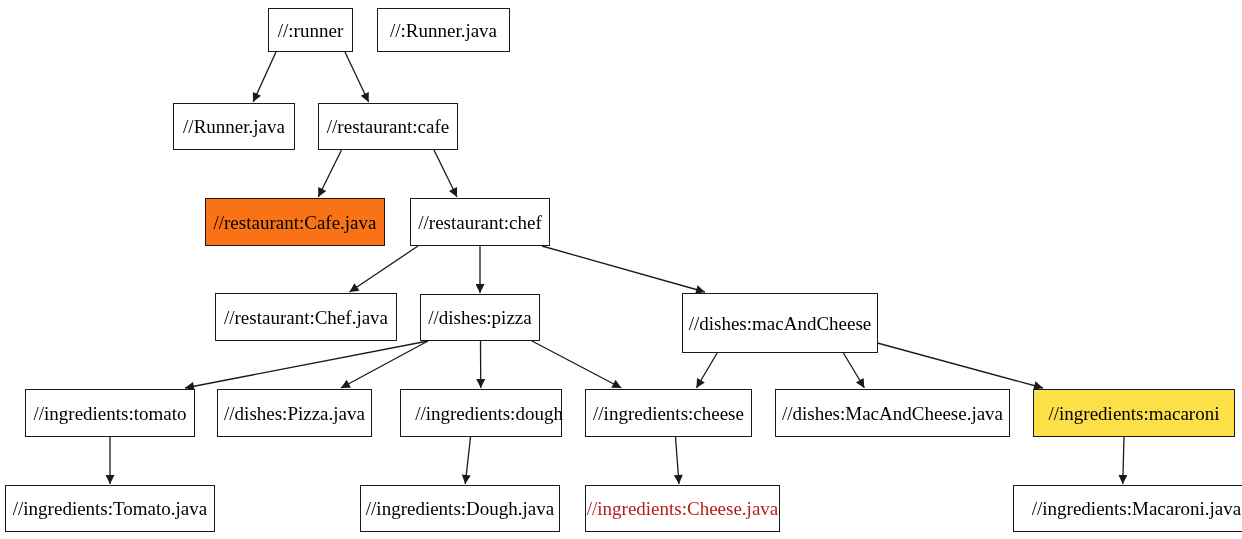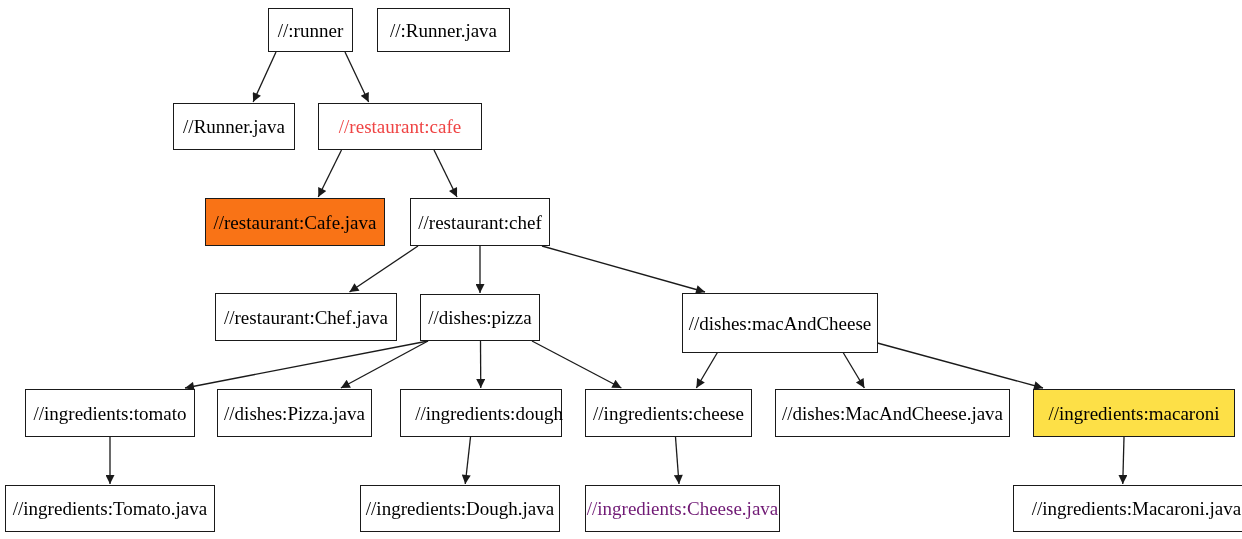--- a/index.html
+++ b/index.html
@@ -62,29 +62,29 @@
       <line x1="870" y1="341" x2="1043" y2="388" stroke="#1a1a1a" stroke-width="1.3" marker-end="url(#arrowhead)"></line>
       <line x1="110" y1="437" x2="110" y2="484" stroke="#1a1a1a" stroke-width="1.3" marker-end="url(#arrowhead)"></line>
       <line x1="470.5" y1="437" x2="465.25" y2="484" stroke="#1a1a1a" stroke-width="1.3" marker-end="url(#arrowhead)"></line>
       <line x1="675.5" y1="437" x2="679" y2="484" stroke="#1a1a1a" stroke-width="1.3" marker-end="url(#arrowhead)"></line>
       <line x1="1124" y1="437" x2="1122.75" y2="484" stroke="#1a1a1a" stroke-width="1.3" marker-end="url(#arrowhead)"></line>
     </svg>
 
 <div class="node" style="left: 268px; top: 8px; width: 85px; height: 44px; border-color: rgb(26, 26, 26); background: rgb(255, 255, 255); color: rgb(0, 0, 0);">//:runner</div>
     <div class="node" style="left: 377px; top: 8px; width: 133px; height: 44px; border-color: rgb(26, 26, 26); background: rgb(255, 255, 255); color: rgb(0, 0, 0);">//:Runner.java</div>
     <div class="node" style="left: 173px; top: 103px; width: 122px; height: 47px; border-color: rgb(26, 26, 26); background: rgb(255, 255, 255); color: rgb(0, 0, 0);">//Runner.java</div>
-    <div class="node" style="left: 318px; top: 103px; width: 164px; height: 47px; border-color: rgb(26, 26, 26); background: rgb(255, 255, 255); color: #ef4444; font-family: Liberation Serif, serif;">//restaurant:cafe</div>
+    <div class="node" style="left: 318px; top: 103px; width: 140px; height: 47px; border-color: rgb(26, 26, 26); background: rgb(255, 255, 255); color: #000000; font-family: Liberation Serif, serif;">//restaurant:cafe</div>
     <div class="node" style="left: 205px; top: 198px; width: 180px; height: 48px; border-color: rgb(26, 26, 26); background: #f97316; color: rgb(0, 0, 0);">//restaurant:Cafe.java</div>
     <div class="node" style="left: 410px; top: 198px; width: 140px; height: 48px; border-color: rgb(26, 26, 26); background: rgb(255, 255, 255); color: rgb(0, 0, 0);">//restaurant:chef</div>
     <div class="node" style="left: 215px; top: 293px; width: 182px; height: 48px; border-color: rgb(26, 26, 26); background: rgb(255, 255, 255); color: rgb(0, 0, 0);">//restaurant:Chef.java</div>
     <div class="node" style="left: 420px; top: 294px; width: 120px; height: 47px; border-color: rgb(26, 26, 26); background: rgb(255, 255, 255); color: rgb(0, 0, 0);">//dishes:pizza</div>
     <div class="node" style="left: 682px; top: 293px; width: 196px; height: 60px; border-color: rgb(26, 26, 26); background: rgb(255, 255, 255); color: rgb(0, 0, 0);">//dishes:macAndCheese</div>
     <div class="node" style="left: 25px; top: 389px; width: 170px; height: 48px; border-color: rgb(26, 26, 26); background: rgb(255, 255, 255); color: rgb(0, 0, 0);">//ingredients:tomato</div>
     <div class="node" style="left: 217px; top: 389px; width: 155px; height: 48px; border-color: rgb(26, 26, 26); background: rgb(255, 255, 255); color: rgb(0, 0, 0);">//dishes:Pizza.java</div>
     <div class="node" style="left: 400px; top: 389px; width: 162px; height: 48px; border-color: rgb(26, 26, 26); background: rgb(255, 255, 255); color: rgb(0, 0, 0); padding-left: 16px;">//ingredients:dough</div>
     <div class="node" style="left: 585px; top: 389px; width: 167px; height: 48px; border-color: rgb(26, 26, 26); background: rgb(255, 255, 255); color: rgb(0, 0, 0);">//ingredients:cheese</div>
     <div class="node" style="left: 775px; top: 389px; width: 235px; height: 48px; border-color: rgb(26, 26, 26); background: rgb(255, 255, 255); color: rgb(0, 0, 0);">//dishes:MacAndCheese.java</div>
     <div class="node" style="left: 1033px; top: 389px; width: 202px; height: 48px; border-color: rgb(26, 26, 26); background: #fde047; color: rgb(0, 0, 0);">//ingredients:macaroni</div>
     <div class="node" style="left: 5px; top: 485px; width: 210px; height: 47px; border-color: rgb(26, 26, 26); background: rgb(255, 255, 255); color: rgb(0, 0, 0);">//ingredients:Tomato.java</div>
     <div class="node" style="left: 360px; top: 485px; width: 200px; height: 47px; border-color: rgb(26, 26, 26); background: rgb(255, 255, 255); color: rgb(0, 0, 0);">//ingredients:Dough.java</div>
-    <div class="node" style="left: 585px; top: 485px; width: 195px; height: 47px; border-color: rgb(26, 26, 26); background: rgb(255, 255, 255); color: #701a75;">//ingredients:Cheese.java</div>
+    <div class="node" style="left: 585px; top: 485px; width: 195px; height: 47px; border-color: rgb(26, 26, 26); background: rgb(255, 255, 255); color: #b91c1c;">//ingredients:Cheese.java</div>
     <div class="node" style="left: 1013px; top: 485px; width: 247px; height: 47px; border-color: rgb(26, 26, 26); background: rgb(255, 255, 255); color: rgb(0, 0, 0);">//ingredients:Macaroni.java</div>
   </div>
 
 </body></html>

